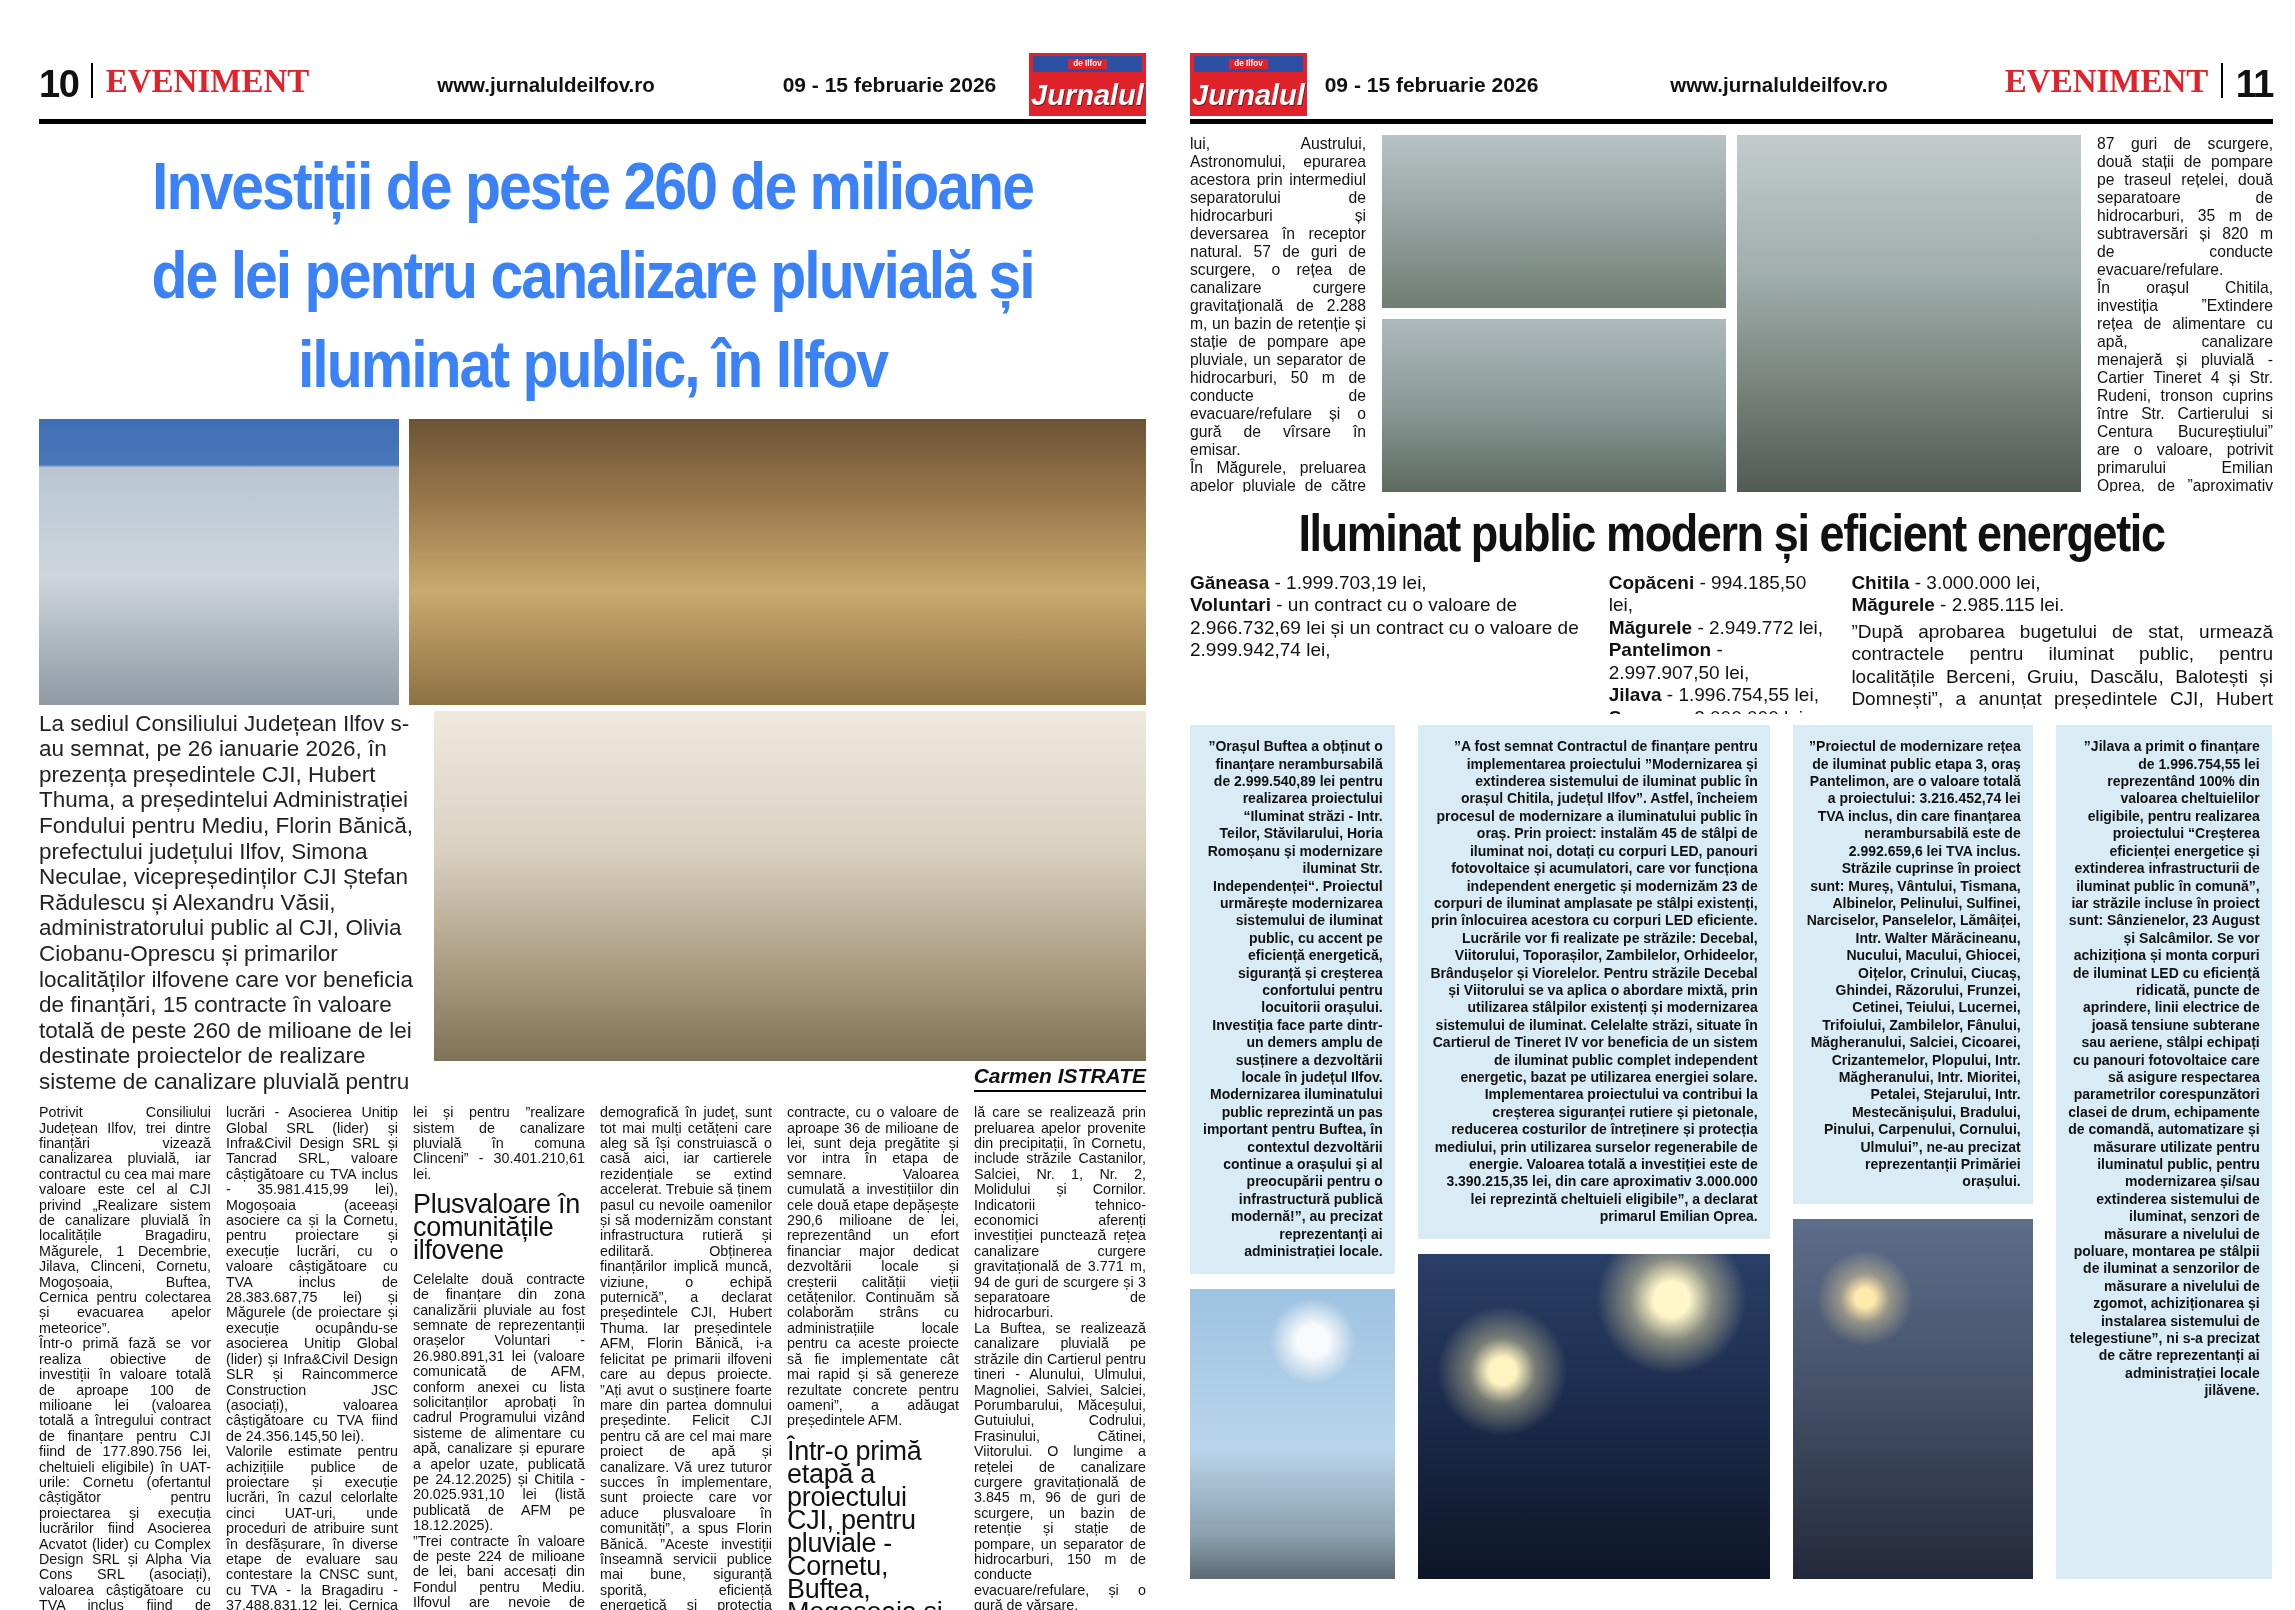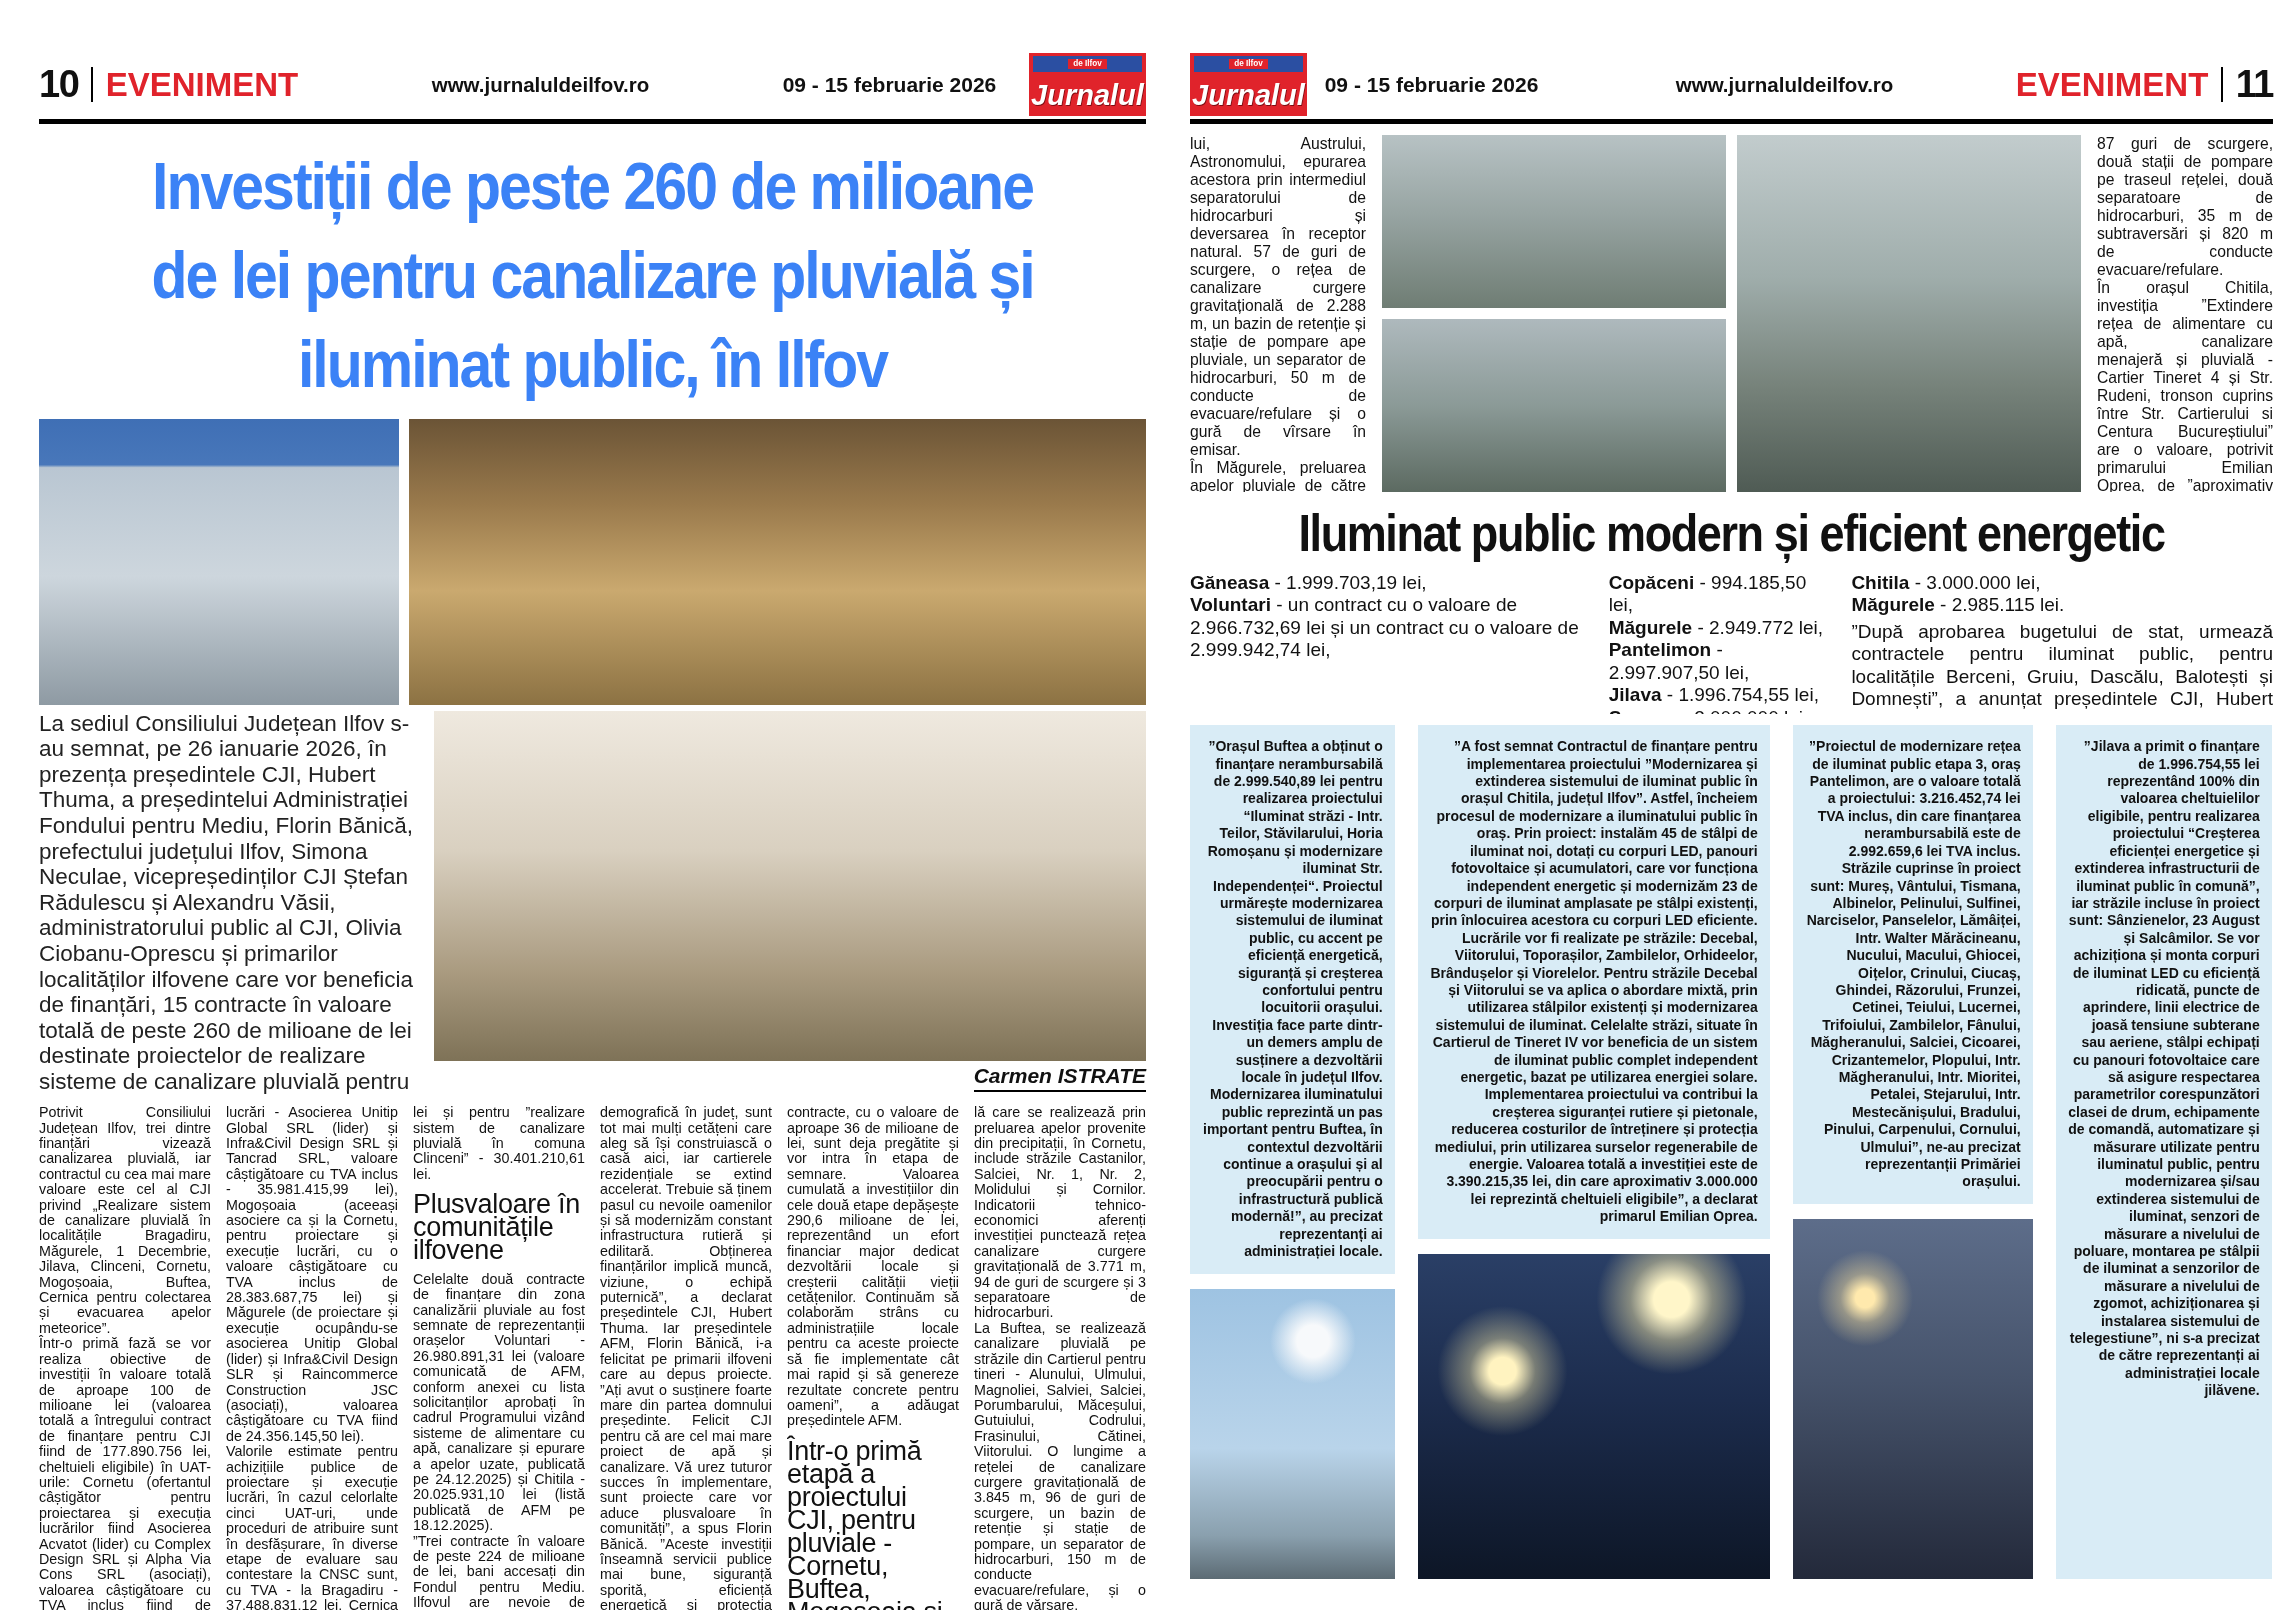--- a/index.html
+++ b/index.html
@@ -6,24 +6,24 @@
   body{
     width:2295px;height:1611px;background:#ffffff;position:relative;
     font-family:"Liberation Sans",sans-serif;color:#111;
   }
   .page{position:absolute;top:0;padding-top:53px;}
   #page-left{left:39px;width:1107px;}
   #page-right{left:1190px;width:1083px;}
 
   
   .hdr{display:flex;align-items:center;height:63px;gap:17.7px;}
-  .hdr-left{display:flex;align-items:center;gap:12.3px;}
+  .hdr-left{display:flex;align-items:flex-start;gap:12.3px;}
   .pagenum{font-size:38px;font-weight:800;letter-spacing:-1.4px;}
   .hdr-sep{width:2.7px;height:35px;background:#000;}
-  .section{font-size:33px;font-weight:800;color:#e0232b;letter-spacing:0px;}
+  .section{font-size:33px;font-weight:800;color:#e0232b;letter-spacing:0px;font-family:Liberation Serif, serif;}
   .hdr-url{font-size:20.5px;font-weight:700;flex:1;text-align:center;}
   .hdr-date{font-size:21px;font-weight:700;margin-right:15px;}
   .logo{width:117px;height:63px;background:#e0232b;position:relative;display:flex;align-items:flex-end;justify-content:center;flex-shrink:0;}
   .logo-main{color:#fff;font-weight:800;font-style:italic;font-size:29px;line-height:41px;text-shadow:0.7px 0.7px 0 #7a0d12;}
   .logo-band{position:absolute;top:3px;left:4.1px;right:4.1px;height:16px;background:#2b4fa2;display:flex;align-items:center;justify-content:center;}
   .logo-edition{background:#e0232b;color:#fff;font-size:8.2px;font-weight:800;padding:0 5.5px;line-height:9.5px;}
   .hdr-rule{border-top:5.5px solid #000;margin-top:2.7px;}
 
   
   .headline{margin:19px 0 6.8px 0;text-align:center;font-weight:700;

